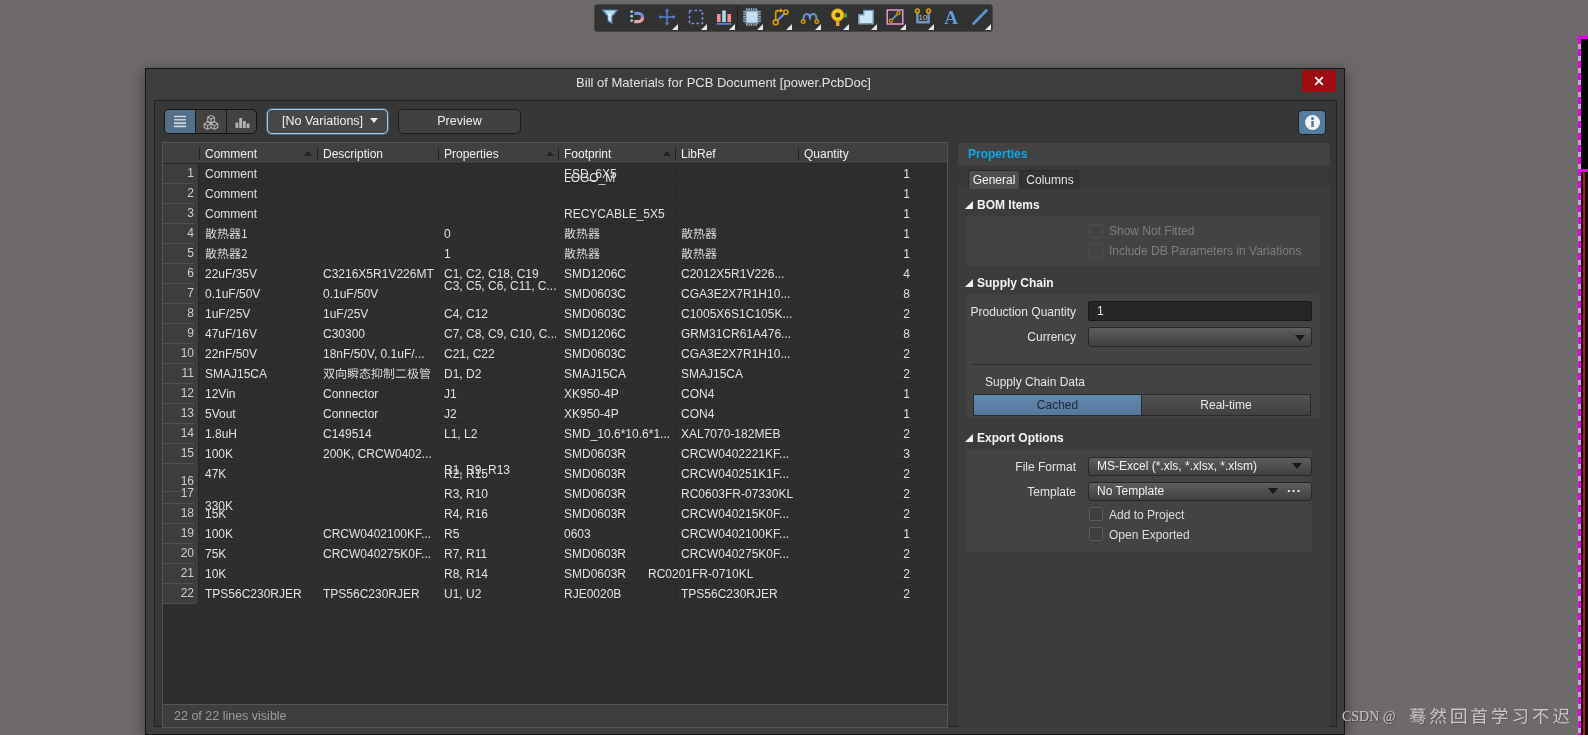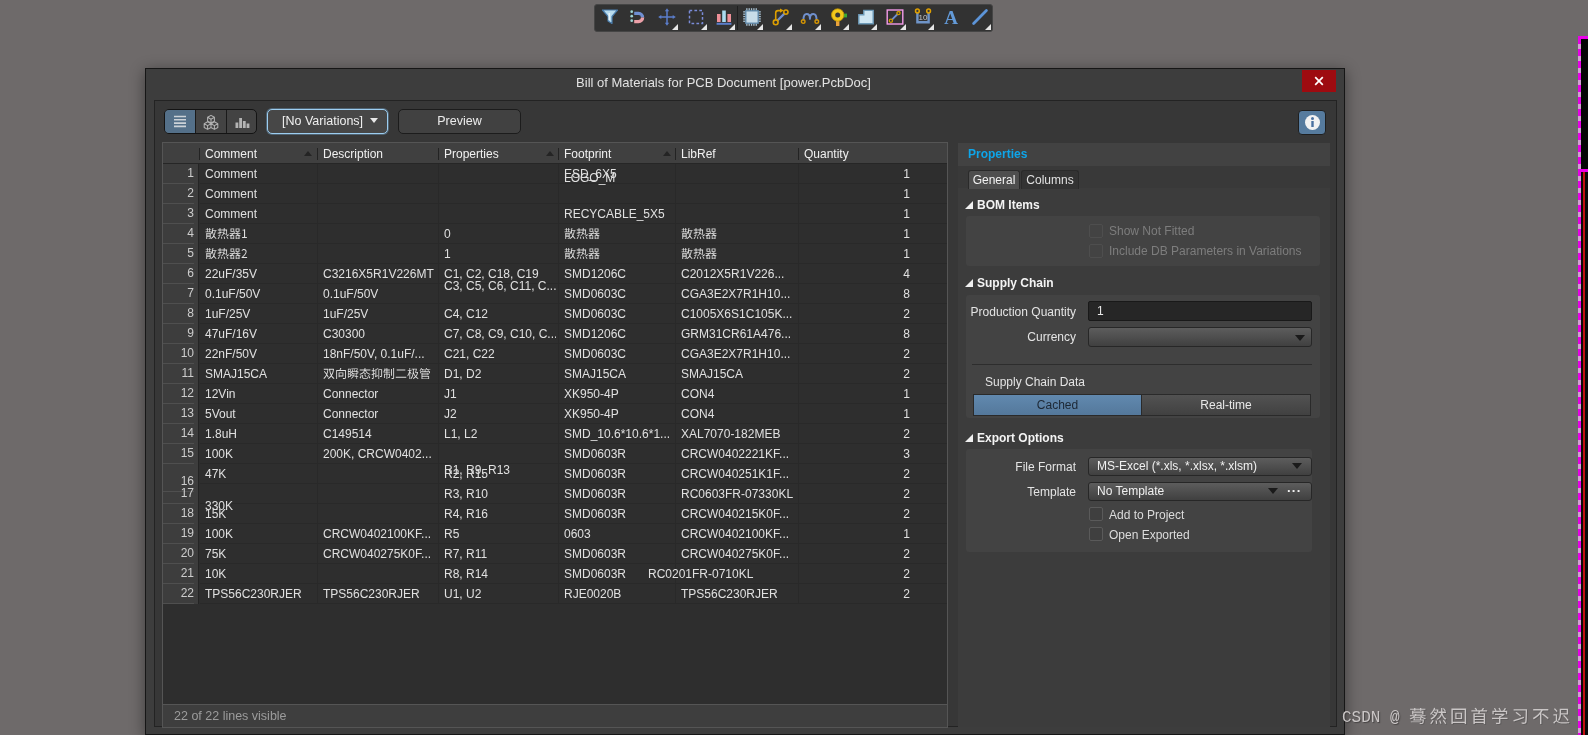--- a/index.html
+++ b/index.html
@@ -431,17 +431,17 @@
 <div class="pcombo" style="left:1088px;top:457px;width:224px;height:19px">MS-Excel (*.xls, *.xlsx, *.xlsm)</div>
 <div class="darr" style="left:1292px;top:463px"></div>
 <div class="plab" style="left:956px;top:482px;width:120px">Template</div>
 <div class="pcombo" style="left:1088px;top:482px;width:224px;height:19px">No Template</div>
 <div class="darr" style="left:1268px;top:488px"></div>
 <div style="position:absolute;left:1287px;top:483px;color:#f2f2f2;font-size:13px;font-weight:bold;letter-spacing:0.5px">···</div>
 <div class="cbx" style="left:1089px;top:507px"></div>
 <div class="cbxlab" style="left:1109px;top:508px">Add to Project</div>
 <div class="cbx" style="left:1089px;top:527px"></div>
 <div class="cbxlab" style="left:1109px;top:528px">Open Exported</div>
-<div style="position:absolute;left:1342px;top:709px;font-size:16px;color:#cac6c6;text-shadow:1px 1px 1px rgba(60,57,57,.8);font-family:Liberation Mono, monospace">CSDN @</div>
+<div style="position:absolute;left:1342px;top:709px;font-size:14px;color:#cac6c6;text-shadow:1px 1px 1px rgba(60,57,57,.8);font-family:Liberation Serif, serif">CSDN @</div>
 <div class="wm"><svg width="166" height="25" viewBox="0 0 166 25">
       <path transform="translate(1,18.4)" fill="#4d4a4a" opacity="0.55" d="M4.3 -9.6H13.2V-8.8H4.3ZM4.3 -11.1H13.2V-10.3H4.3ZM1.8 -1.2V-0.3H11.8V-1.2ZM11 -14.7V-13.8H6.4V-14.7H5.1V-13.8H1.1V-12.8H5.1V-12.2H6.4V-12.8H11V-12.2H12.3V-12.8H16.4V-13.8H12.3V-14.7ZM4.8 -4.2C4.7 -3.5 4.5 -2.7 4.3 -2.2H4.8L13.7 -2.2C13.6 -0.6 13.4 0 13.1 0.2C13 0.3 12.8 0.4 12.5 0.4C12.2 0.4 11.4 0.4 10.5 0.3C10.7 0.6 10.8 1 10.8 1.3C11.7 1.3 12.5 1.3 13 1.3C13.5 1.3 13.8 1.2 14.1 0.9C14.5 0.5 14.7 -0.4 14.9 -2.6C15 -2.7 15 -3.1 15 -3.1H12.1C12.3 -3.7 12.4 -4.4 12.5 -5.1C13.6 -4.4 14.9 -3.8 16.1 -3.4C16.3 -3.7 16.6 -4.2 16.9 -4.4C15.3 -4.8 13.7 -5.5 12.5 -6.4H16.6V-7.3H7.1C7.3 -7.6 7.4 -7.8 7.6 -8H14.5V-11.9H3.1V-8H6.2C6 -7.8 5.9 -7.6 5.7 -7.3H0.9V-6.4H4.7C3.8 -5.5 2.4 -4.8 0.7 -4.2C1 -4 1.3 -3.6 1.4 -3.3C2.6 -3.7 3.5 -4.2 4.4 -4.7V-4.4H11.2C11.1 -4 11 -3.5 10.9 -3.1H5.7L5.9 -4.1ZM6.3 -6.4H11C11.4 -6 11.8 -5.7 12.2 -5.3H5.2C5.6 -5.7 6 -6 6.3 -6.4Z M33.9 -13.8C34.6 -13 35.4 -12 35.7 -11.4L36.8 -12C36.4 -12.7 35.5 -13.6 34.9 -14.3ZM26.5 -2C26.7 -0.9 26.9 0.4 26.9 1.3L28.2 1.1C28.2 0.3 28 -1.1 27.7 -2.1ZM30.1 -2C30.6 -1 31 0.4 31.2 1.2L32.5 0.9C32.3 0.1 31.8 -1.2 31.4 -2.2ZM33.8 -2.1C34.6 -1 35.6 0.5 36.1 1.4L37.3 0.9C36.8 -0.1 35.8 -1.5 34.9 -2.6ZM23.5 -2.5C22.9 -1.3 22 0.1 21.2 0.9L22.4 1.4C23.2 0.5 24.1 -0.9 24.7 -2.1ZM32.1 -14.5V-11.3V-11H29.3V-9.7H32C31.8 -7.7 30.8 -5.4 27.5 -3.7C27.8 -3.5 28.2 -3.1 28.4 -2.8C31 -4.2 32.2 -5.9 32.8 -7.7C33.6 -5.5 34.8 -3.9 36.4 -2.9C36.6 -3.2 37 -3.7 37.3 -4C35.3 -5 34.1 -7.1 33.4 -9.7H37V-11H33.4V-11.3V-14.5ZM25 -14.8C24.4 -12.7 22.9 -10.2 21.1 -8.6C21.4 -8.4 21.8 -8 22 -7.8C23.3 -8.9 24.3 -10.4 25.2 -12.1H28.1C27.9 -11.3 27.6 -10.5 27.3 -9.8C26.7 -10.2 25.9 -10.7 25.3 -11L24.6 -10.2C25.4 -9.8 26.2 -9.3 26.9 -8.9C26.6 -8.3 26.2 -7.8 25.8 -7.4C25.2 -7.8 24.4 -8.4 23.8 -8.8L23 -8.1C23.7 -7.6 24.5 -7.1 25.1 -6.5C24.1 -5.5 22.9 -4.7 21.5 -4.1C21.8 -3.9 22.2 -3.4 22.4 -3.1C25.8 -4.6 28.5 -7.7 29.5 -12.9L28.8 -13.2L28.5 -13.1H25.7C25.9 -13.6 26.1 -14.1 26.3 -14.5Z M47.5 -8.8H51.8V-4.7H47.5ZM46.3 -9.9V-3.6H53.1V-9.9ZM42.4 -14V1.4H43.8V0.4H55.7V1.4H57.1V-14ZM43.8 -0.8V-12.7H55.7V-0.8Z M65.8 -5.5H74.7V-3.7H65.8ZM65.8 -6.5V-8.3H74.7V-6.5ZM65.8 -2.6H74.7V-0.8H65.8ZM65.5 -14.3C66 -13.7 66.6 -12.9 67 -12.3H62.4V-11.1H69.5C69.4 -10.5 69.2 -9.9 69.1 -9.4H64.4V1.4H65.8V0.4H74.7V1.4H76.1V-9.4H70.5L71.1 -11.1H78.1V-12.3H73.7C74.2 -12.9 74.7 -13.6 75.2 -14.4L73.8 -14.7C73.4 -14 72.8 -13 72.2 -12.3H67.5L68.3 -12.7C68 -13.3 67.3 -14.1 66.6 -14.8Z M90 -6.1V-4.8H83V-3.6H90V-0.2C90 0 90 0.1 89.6 0.1C89.2 0.1 88.1 0.1 86.7 0.1C86.9 0.5 87.2 1 87.3 1.4C88.9 1.4 89.9 1.3 90.5 1.1C91.2 1 91.4 0.6 91.4 -0.2V-3.6H98.5V-4.8H91.4V-5.5C93 -6.2 94.6 -7.2 95.7 -8.2L94.9 -8.9L94.6 -8.8H86V-7.6H93.1C92.2 -7 91.1 -6.4 90 -6.1ZM89.4 -14.4C89.9 -13.6 90.5 -12.5 90.8 -11.8H86.9L87.6 -12.1C87.3 -12.8 86.5 -13.8 85.9 -14.5L84.8 -14C85.3 -13.4 86 -12.5 86.3 -11.8H83.4V-8.3H84.7V-10.6H96.9V-8.3H98.2V-11.8H95.4C95.9 -12.5 96.5 -13.4 97.1 -14.1L95.7 -14.6C95.3 -13.7 94.6 -12.6 94 -11.8H91.1L92 -12.1C91.8 -12.9 91.2 -14 90.6 -14.9Z M106.5 -9.9C108.1 -8.8 110.2 -7.2 111.2 -6.2L112.1 -7.2C111.1 -8.2 109 -9.7 107.4 -10.7ZM104.3 -2.3 104.8 -1C107.5 -2 111.4 -3.3 115 -4.6L114.8 -5.8C111 -4.5 106.8 -3.1 104.3 -2.3ZM104.6 -13.4V-12.2H116.7C116.6 -4.1 116.4 -0.9 115.9 -0.3C115.7 -0 115.5 0 115.2 0C114.7 0 113.6 0 112.4 -0.1C112.7 0.3 112.8 0.8 112.8 1.2C113.8 1.3 115 1.3 115.7 1.2C116.3 1.2 116.7 1 117.1 0.4C117.8 -0.5 117.9 -3.5 118 -12.7C118 -12.9 118 -13.4 118 -13.4Z M132.8 -8.4C134.9 -7 137.5 -4.9 138.7 -3.6L139.8 -4.6C138.5 -5.9 135.8 -7.9 133.8 -9.2ZM124.2 -13.5V-12.1H132C130.3 -9.1 127.3 -6.2 123.8 -4.5C124 -4.2 124.5 -3.6 124.7 -3.3C127.1 -4.6 129.3 -6.4 131 -8.4V1.4H132.4V-10.2C132.9 -10.8 133.3 -11.5 133.7 -12.1H139.3V-13.5Z M144.9 -13.7C145.9 -12.8 147 -11.5 147.5 -10.7L148.6 -11.4C148.1 -12.3 146.9 -13.5 145.9 -14.4ZM154.1 -6.8C155.7 -5.3 157.6 -3.1 158.5 -1.7L159.7 -2.6C158.7 -3.9 156.7 -6.1 155.1 -7.6ZM148.1 -8.4H144.4V-7.1H146.8V-2.2C146 -1.9 145.1 -1.2 144.2 -0.2L145.1 1.1C145.9 -0.1 146.8 -1.2 147.4 -1.2C147.8 -1.2 148.3 -0.6 149.1 -0.1C150.3 0.6 151.8 0.9 153.9 0.9C155.6 0.9 158.8 0.8 160 0.7C160 0.3 160.2 -0.4 160.4 -0.7C158.7 -0.5 156.1 -0.4 154 -0.4C152 -0.4 150.5 -0.5 149.4 -1.2C148.8 -1.6 148.4 -1.9 148.1 -2.1ZM152.1 -9.3V-9.8V-12.5H157.7V-9.3ZM150.7 -13.8V-9.8C150.7 -7.6 150.5 -4.7 148.9 -2.6C149.2 -2.4 149.8 -2 150 -1.8C151.4 -3.5 151.9 -6 152 -8.1H159.1V-13.8Z"></path>
       <path transform="translate(0,17.6)" fill="#cac6c6" d="M4.3 -9.6H13.2V-8.8H4.3ZM4.3 -11.1H13.2V-10.3H4.3ZM1.8 -1.2V-0.3H11.8V-1.2ZM11 -14.7V-13.8H6.4V-14.7H5.1V-13.8H1.1V-12.8H5.1V-12.2H6.4V-12.8H11V-12.2H12.3V-12.8H16.4V-13.8H12.3V-14.7ZM4.8 -4.2C4.7 -3.5 4.5 -2.7 4.3 -2.2H4.8L13.7 -2.2C13.6 -0.6 13.4 0 13.1 0.2C13 0.3 12.8 0.4 12.5 0.4C12.2 0.4 11.4 0.4 10.5 0.3C10.7 0.6 10.8 1 10.8 1.3C11.7 1.3 12.5 1.3 13 1.3C13.5 1.3 13.8 1.2 14.1 0.9C14.5 0.5 14.7 -0.4 14.9 -2.6C15 -2.7 15 -3.1 15 -3.1H12.1C12.3 -3.7 12.4 -4.4 12.5 -5.1C13.6 -4.4 14.9 -3.8 16.1 -3.4C16.3 -3.7 16.6 -4.2 16.9 -4.4C15.3 -4.8 13.7 -5.5 12.5 -6.4H16.6V-7.3H7.1C7.3 -7.6 7.4 -7.8 7.6 -8H14.5V-11.9H3.1V-8H6.2C6 -7.8 5.9 -7.6 5.7 -7.3H0.9V-6.4H4.7C3.8 -5.5 2.4 -4.8 0.7 -4.2C1 -4 1.3 -3.6 1.4 -3.3C2.6 -3.7 3.5 -4.2 4.4 -4.7V-4.4H11.2C11.1 -4 11 -3.5 10.9 -3.1H5.7L5.9 -4.1ZM6.3 -6.4H11C11.4 -6 11.8 -5.7 12.2 -5.3H5.2C5.6 -5.7 6 -6 6.3 -6.4Z M33.9 -13.8C34.6 -13 35.4 -12 35.7 -11.4L36.8 -12C36.4 -12.7 35.5 -13.6 34.9 -14.3ZM26.5 -2C26.7 -0.9 26.9 0.4 26.9 1.3L28.2 1.1C28.2 0.3 28 -1.1 27.7 -2.1ZM30.1 -2C30.6 -1 31 0.4 31.2 1.2L32.5 0.9C32.3 0.1 31.8 -1.2 31.4 -2.2ZM33.8 -2.1C34.6 -1 35.6 0.5 36.1 1.4L37.3 0.9C36.8 -0.1 35.8 -1.5 34.9 -2.6ZM23.5 -2.5C22.9 -1.3 22 0.1 21.2 0.9L22.4 1.4C23.2 0.5 24.1 -0.9 24.7 -2.1ZM32.1 -14.5V-11.3V-11H29.3V-9.7H32C31.8 -7.7 30.8 -5.4 27.5 -3.7C27.8 -3.5 28.2 -3.1 28.4 -2.8C31 -4.2 32.2 -5.9 32.8 -7.7C33.6 -5.5 34.8 -3.9 36.4 -2.9C36.6 -3.2 37 -3.7 37.3 -4C35.3 -5 34.1 -7.1 33.4 -9.7H37V-11H33.4V-11.3V-14.5ZM25 -14.8C24.4 -12.7 22.9 -10.2 21.1 -8.6C21.4 -8.4 21.8 -8 22 -7.8C23.3 -8.9 24.3 -10.4 25.2 -12.1H28.1C27.9 -11.3 27.6 -10.5 27.3 -9.8C26.7 -10.2 25.9 -10.7 25.3 -11L24.6 -10.2C25.4 -9.8 26.2 -9.3 26.9 -8.9C26.6 -8.3 26.2 -7.8 25.8 -7.4C25.2 -7.8 24.4 -8.4 23.8 -8.8L23 -8.1C23.7 -7.6 24.5 -7.1 25.1 -6.5C24.1 -5.5 22.9 -4.7 21.5 -4.1C21.8 -3.9 22.2 -3.4 22.4 -3.1C25.8 -4.6 28.5 -7.7 29.5 -12.9L28.8 -13.2L28.5 -13.1H25.7C25.9 -13.6 26.1 -14.1 26.3 -14.5Z M47.5 -8.8H51.8V-4.7H47.5ZM46.3 -9.9V-3.6H53.1V-9.9ZM42.4 -14V1.4H43.8V0.4H55.7V1.4H57.1V-14ZM43.8 -0.8V-12.7H55.7V-0.8Z M65.8 -5.5H74.7V-3.7H65.8ZM65.8 -6.5V-8.3H74.7V-6.5ZM65.8 -2.6H74.7V-0.8H65.8ZM65.5 -14.3C66 -13.7 66.6 -12.9 67 -12.3H62.4V-11.1H69.5C69.4 -10.5 69.2 -9.9 69.1 -9.4H64.4V1.4H65.8V0.4H74.7V1.4H76.1V-9.4H70.5L71.1 -11.1H78.1V-12.3H73.7C74.2 -12.9 74.7 -13.6 75.2 -14.4L73.8 -14.7C73.4 -14 72.8 -13 72.2 -12.3H67.5L68.3 -12.7C68 -13.3 67.3 -14.1 66.6 -14.8Z M90 -6.1V-4.8H83V-3.6H90V-0.2C90 0 90 0.1 89.6 0.1C89.2 0.1 88.1 0.1 86.7 0.1C86.9 0.5 87.2 1 87.3 1.4C88.9 1.4 89.9 1.3 90.5 1.1C91.2 1 91.4 0.6 91.4 -0.2V-3.6H98.5V-4.8H91.4V-5.5C93 -6.2 94.6 -7.2 95.7 -8.2L94.9 -8.9L94.6 -8.8H86V-7.6H93.1C92.2 -7 91.1 -6.4 90 -6.1ZM89.4 -14.4C89.9 -13.6 90.5 -12.5 90.8 -11.8H86.9L87.6 -12.1C87.3 -12.8 86.5 -13.8 85.9 -14.5L84.8 -14C85.3 -13.4 86 -12.5 86.3 -11.8H83.4V-8.3H84.7V-10.6H96.9V-8.3H98.2V-11.8H95.4C95.9 -12.5 96.5 -13.4 97.1 -14.1L95.7 -14.6C95.3 -13.7 94.6 -12.6 94 -11.8H91.1L92 -12.1C91.8 -12.9 91.2 -14 90.6 -14.9Z M106.5 -9.9C108.1 -8.8 110.2 -7.2 111.2 -6.2L112.1 -7.2C111.1 -8.2 109 -9.7 107.4 -10.7ZM104.3 -2.3 104.8 -1C107.5 -2 111.4 -3.3 115 -4.6L114.8 -5.8C111 -4.5 106.8 -3.1 104.3 -2.3ZM104.6 -13.4V-12.2H116.7C116.6 -4.1 116.4 -0.9 115.9 -0.3C115.7 -0 115.5 0 115.2 0C114.7 0 113.6 0 112.4 -0.1C112.7 0.3 112.8 0.8 112.8 1.2C113.8 1.3 115 1.3 115.7 1.2C116.3 1.2 116.7 1 117.1 0.4C117.8 -0.5 117.9 -3.5 118 -12.7C118 -12.9 118 -13.4 118 -13.4Z M132.8 -8.4C134.9 -7 137.5 -4.9 138.7 -3.6L139.8 -4.6C138.5 -5.9 135.8 -7.9 133.8 -9.2ZM124.2 -13.5V-12.1H132C130.3 -9.1 127.3 -6.2 123.8 -4.5C124 -4.2 124.5 -3.6 124.7 -3.3C127.1 -4.6 129.3 -6.4 131 -8.4V1.4H132.4V-10.2C132.9 -10.8 133.3 -11.5 133.7 -12.1H139.3V-13.5Z M144.9 -13.7C145.9 -12.8 147 -11.5 147.5 -10.7L148.6 -11.4C148.1 -12.3 146.9 -13.5 145.9 -14.4ZM154.1 -6.8C155.7 -5.3 157.6 -3.1 158.5 -1.7L159.7 -2.6C158.7 -3.9 156.7 -6.1 155.1 -7.6ZM148.1 -8.4H144.4V-7.1H146.8V-2.2C146 -1.9 145.1 -1.2 144.2 -0.2L145.1 1.1C145.9 -0.1 146.8 -1.2 147.4 -1.2C147.8 -1.2 148.3 -0.6 149.1 -0.1C150.3 0.6 151.8 0.9 153.9 0.9C155.6 0.9 158.8 0.8 160 0.7C160 0.3 160.2 -0.4 160.4 -0.7C158.7 -0.5 156.1 -0.4 154 -0.4C152 -0.4 150.5 -0.5 149.4 -1.2C148.8 -1.6 148.4 -1.9 148.1 -2.1ZM152.1 -9.3V-9.8V-12.5H157.7V-9.3ZM150.7 -13.8V-9.8C150.7 -7.6 150.5 -4.7 148.9 -2.6C149.2 -2.4 149.8 -2 150 -1.8C151.4 -3.5 151.9 -6 152 -8.1H159.1V-13.8Z"></path>
     </svg></div>
 
 </body></html>

